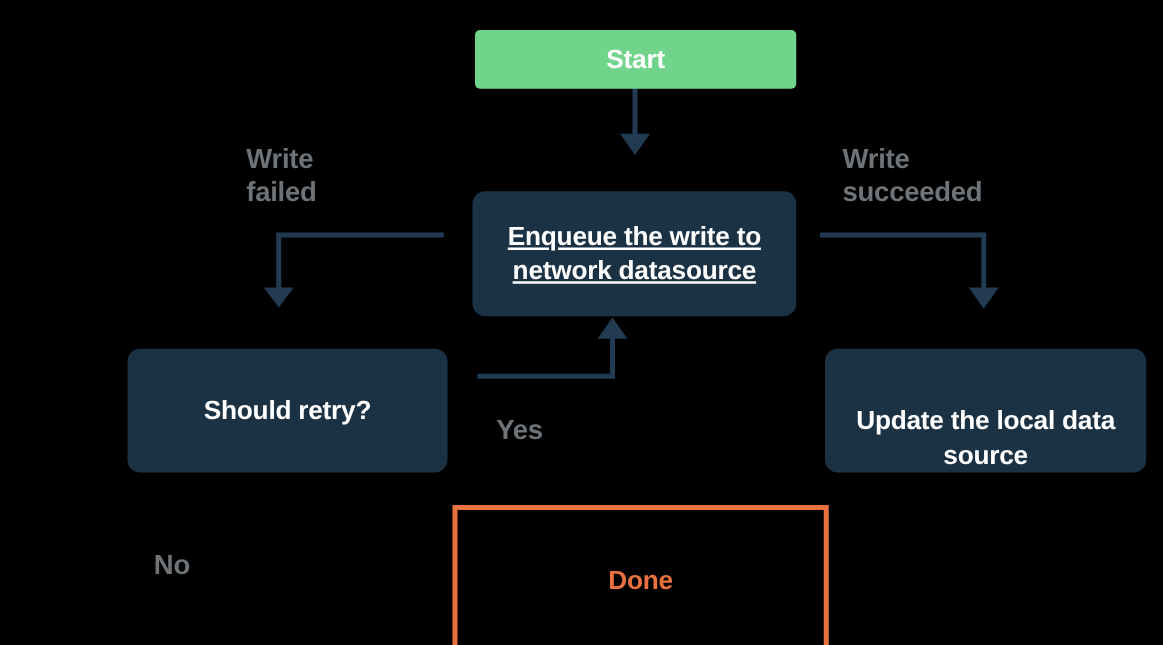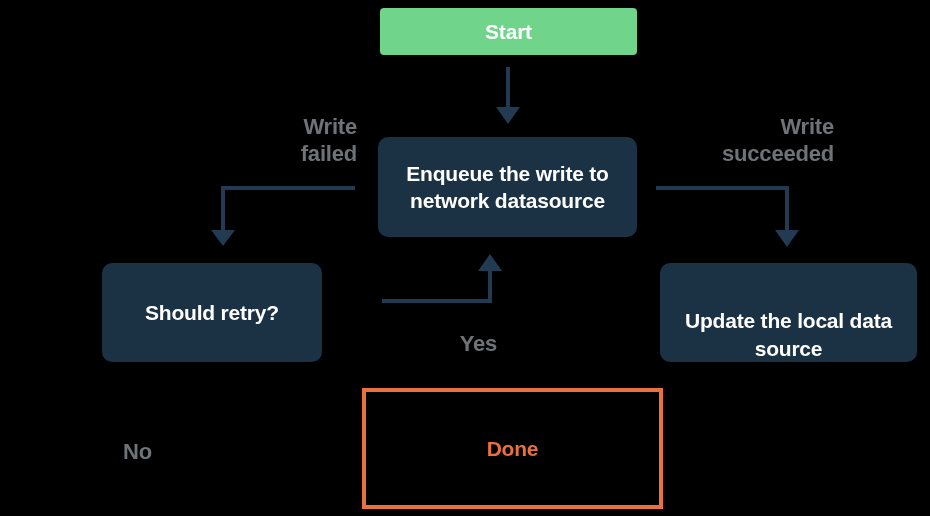--- a/index.html
+++ b/index.html
@@ -24,45 +24,46 @@
     display: flex; align-items: center; justify-content: center;
     box-sizing: border-box;
     text-align: center;
     font-weight: 700;
     font-size: 21px;
     letter-spacing: -0.2px;
     line-height: 1.3;
     color: var(--node-text, #ffffff);
     background: var(--node-fill, #1B3144);
     border-radius: 10px;
+    margin-top: 16px;
   }
   .node .label { padding: 0 18px; }
   .node-start {
     left: 380px; top: 8px; width: 257px; height: 47px;
     background: var(--start-fill, #70D48B);
     border-radius: 4px;
   }
-  .node-enqueue   { left: 378px; top: 137px; width: 259px; height: 100px; }
-  .node-should-retry { left: 102px; top: 263px; width: 220px; height: 99px; }
+  .node-enqueue   { left: 378px; top: 137px; width: 259px; height: 100px; text-decoration: underline; }
+  .node-should-retry { left: 102px; top: 263px; width: 256px; height: 99px; }
   .node-update-local { left: 660px; top: 263px; width: 257px; height: 99px; align-items: flex-end; }
   .node-done {
     left: 362px; top: 388px; width: 301px; height: 121px;
     background: transparent;
     border: 4px solid var(--done-accent, #E8713F);
     border-radius: 0;
     color: var(--done-accent, #E8713F);
   }
   .edge-label {
     position: absolute;
     color: var(--edge-label, #6E7377);
     font-weight: 700;
     font-size: 22px;
     letter-spacing: -0.2px;
     line-height: 27px;
-    text-align: right;
+    text-align: left;
     white-space: pre-line;
   }
   .lbl-write-failed    { left: 197px; top: 113px; width: 160px; }
   .lbl-write-succeeded { left: 674px; top: 113px; width: 160px; }
   .lbl-yes             { left: 397px; top: 330px; width: 100px; }
   .lbl-no              { left:  92px; top: 438px; width:  60px; text-align: right; }
   .edge-line { fill: none; stroke: var(--arrow, #223B53); stroke-width: 4px; }
   .edge-head { fill: var(--arrow, #223B53); stroke: none; }
 </style>
 </head>

